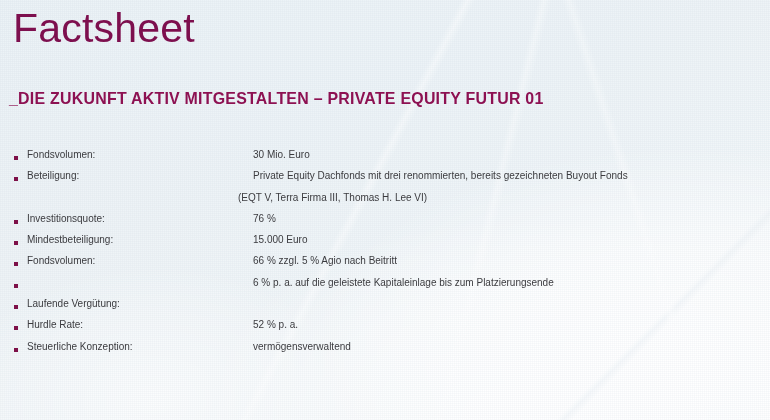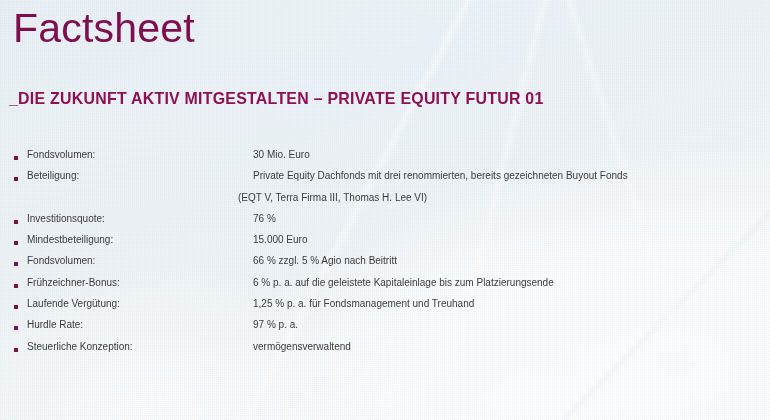--- a/index.html
+++ b/index.html
@@ -166,32 +166,30 @@
           <span class="spec-label">Mindestbeteiligung:</span>
           <span class="spec-value">15.000 Euro</span>
         </div>
         <div class="spec-row">
           <span class="bullet-icon"></span>
           <span class="spec-label">Fondsvolumen:</span>
           <span class="spec-value">66 % zzgl. 5 % Agio nach Beitritt</span>
         </div>
         <div class="spec-row">
           <span class="bullet-icon"></span>
-          <span class="spec-label">Frühzeichner-Bonus:</span>
           <span class="spec-value">6 % p. a. auf die geleistete Kapitaleinlage bis zum Platzierungsende</span>
         </div>
         <div class="spec-row">
           <span class="bullet-icon"></span>
           <span class="spec-label">Laufende Vergütung:</span>
-          <span class="spec-value">1,25 % p. a. für Fondsmanagement und Treuhand</span>
         </div>
         <div class="spec-row">
           <span class="bullet-icon"></span>
           <span class="spec-label">Hurdle Rate:</span>
-          <span class="spec-value">97 % p. a.</span>
+          <span class="spec-value">52 % p. a.</span>
         </div>
         <div class="spec-row">
           <span class="bullet-icon"></span>
           <span class="spec-label">Steuerliche Konzeption:</span>
           <span class="spec-value">vermögensverwaltend</span>
         </div>
       </div>
 
   </div>
 </div>

